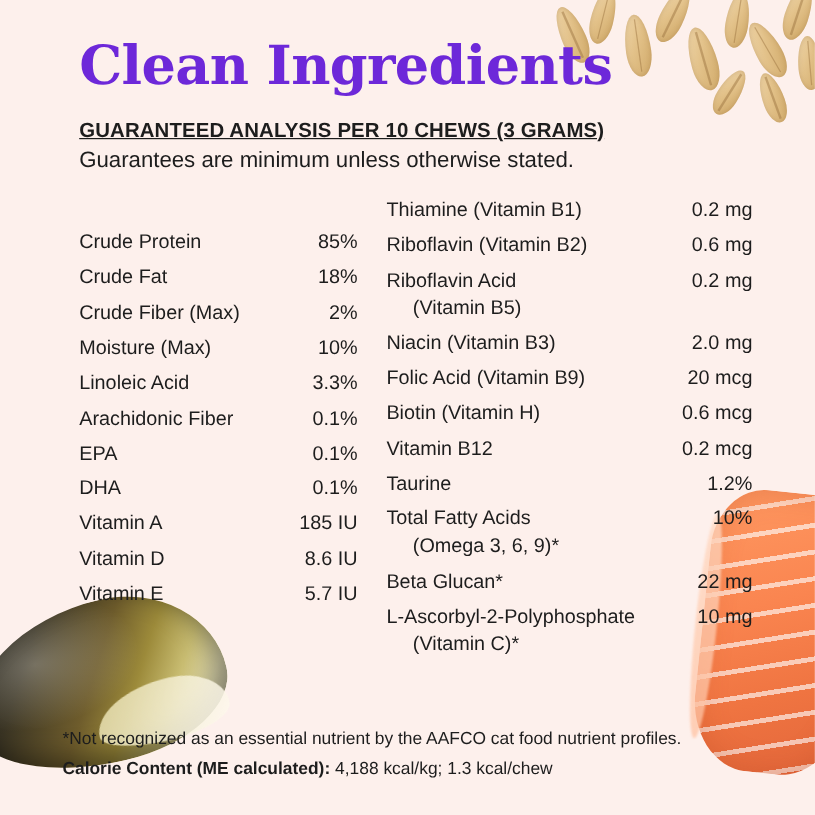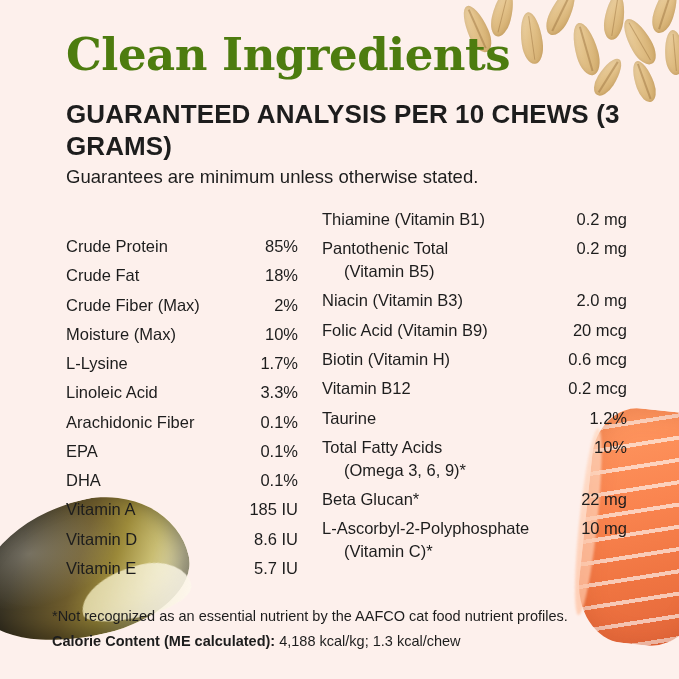--- a/index.html
+++ b/index.html
@@ -96,31 +96,32 @@
     z-index: 3;
     padding: 30px 52px 0 66px;
     box-sizing: border-box;
   }
 
   .title {
     font-family: "DejaVu Serif", serif;
     font-weight: bold;
     font-size: 45px;
     letter-spacing: -0.5px;
-    color: #4d7c0f;
+    color: #6d28d9;
     margin: 0 0 18px 0;
     line-height: 1.1;
   }
 
   .subhead {
-    font-size: 26px;
+    font-size: 17px;
     font-weight: bold;
     letter-spacing: .1px;
     margin: 0;
     line-height: 1.25;
+    text-decoration: underline;
   }
   .subnote {
     font-size: 18.5px;
     font-weight: normal;
     margin: 2px 0 16px 0;
     line-height: 1.3;
   }
 
   .columns {
     display: flex;
@@ -207,24 +208,20 @@
       </div>
       <div class="nrow">
         <span class="nm">Crude Fiber (Max)</span>
         <span class="vl">2%</span>
       </div>
       <div class="nrow">
         <span class="nm">Moisture (Max)</span>
         <span class="vl">10%</span>
       </div>
       <div class="nrow">
-        <span class="nm">L-Lysine</span>
-        <span class="vl">1.7%</span>
-      </div>
-      <div class="nrow">
         <span class="nm">Linoleic Acid</span>
         <span class="vl">3.3%</span>
       </div>
       <div class="nrow">
         <span class="nm">Arachidonic Fiber</span>
         <span class="vl">0.1%</span>
       </div>
       <div class="nrow">
         <span class="nm">EPA</span>
         <span class="vl">0.1%</span>
@@ -246,21 +243,25 @@
         <span class="vl">5.7 IU</span>
       </div>
     </div>
 
     <div class="col-right">
       <div class="nrow">
         <span class="nm">Thiamine (Vitamin B1)</span>
         <span class="vl">0.2 mg</span>
       </div>
       <div class="nrow">
-        <span class="nm">Pantothenic Total</span>
+        <span class="nm">Riboflavin (Vitamin B2)</span>
+        <span class="vl">0.6 mg</span>
+      </div>
+      <div class="nrow">
+        <span class="nm">Riboflavin Acid</span>
         <span class="vl">0.2 mg</span>
       </div>
       <div class="nrow cont">
         <span class="nm">(Vitamin B5)</span>
         <span class="vl"></span>
       </div>
       <div class="nrow">
         <span class="nm">Niacin (Vitamin B3)</span>
         <span class="vl">2.0 mg</span>
       </div>

